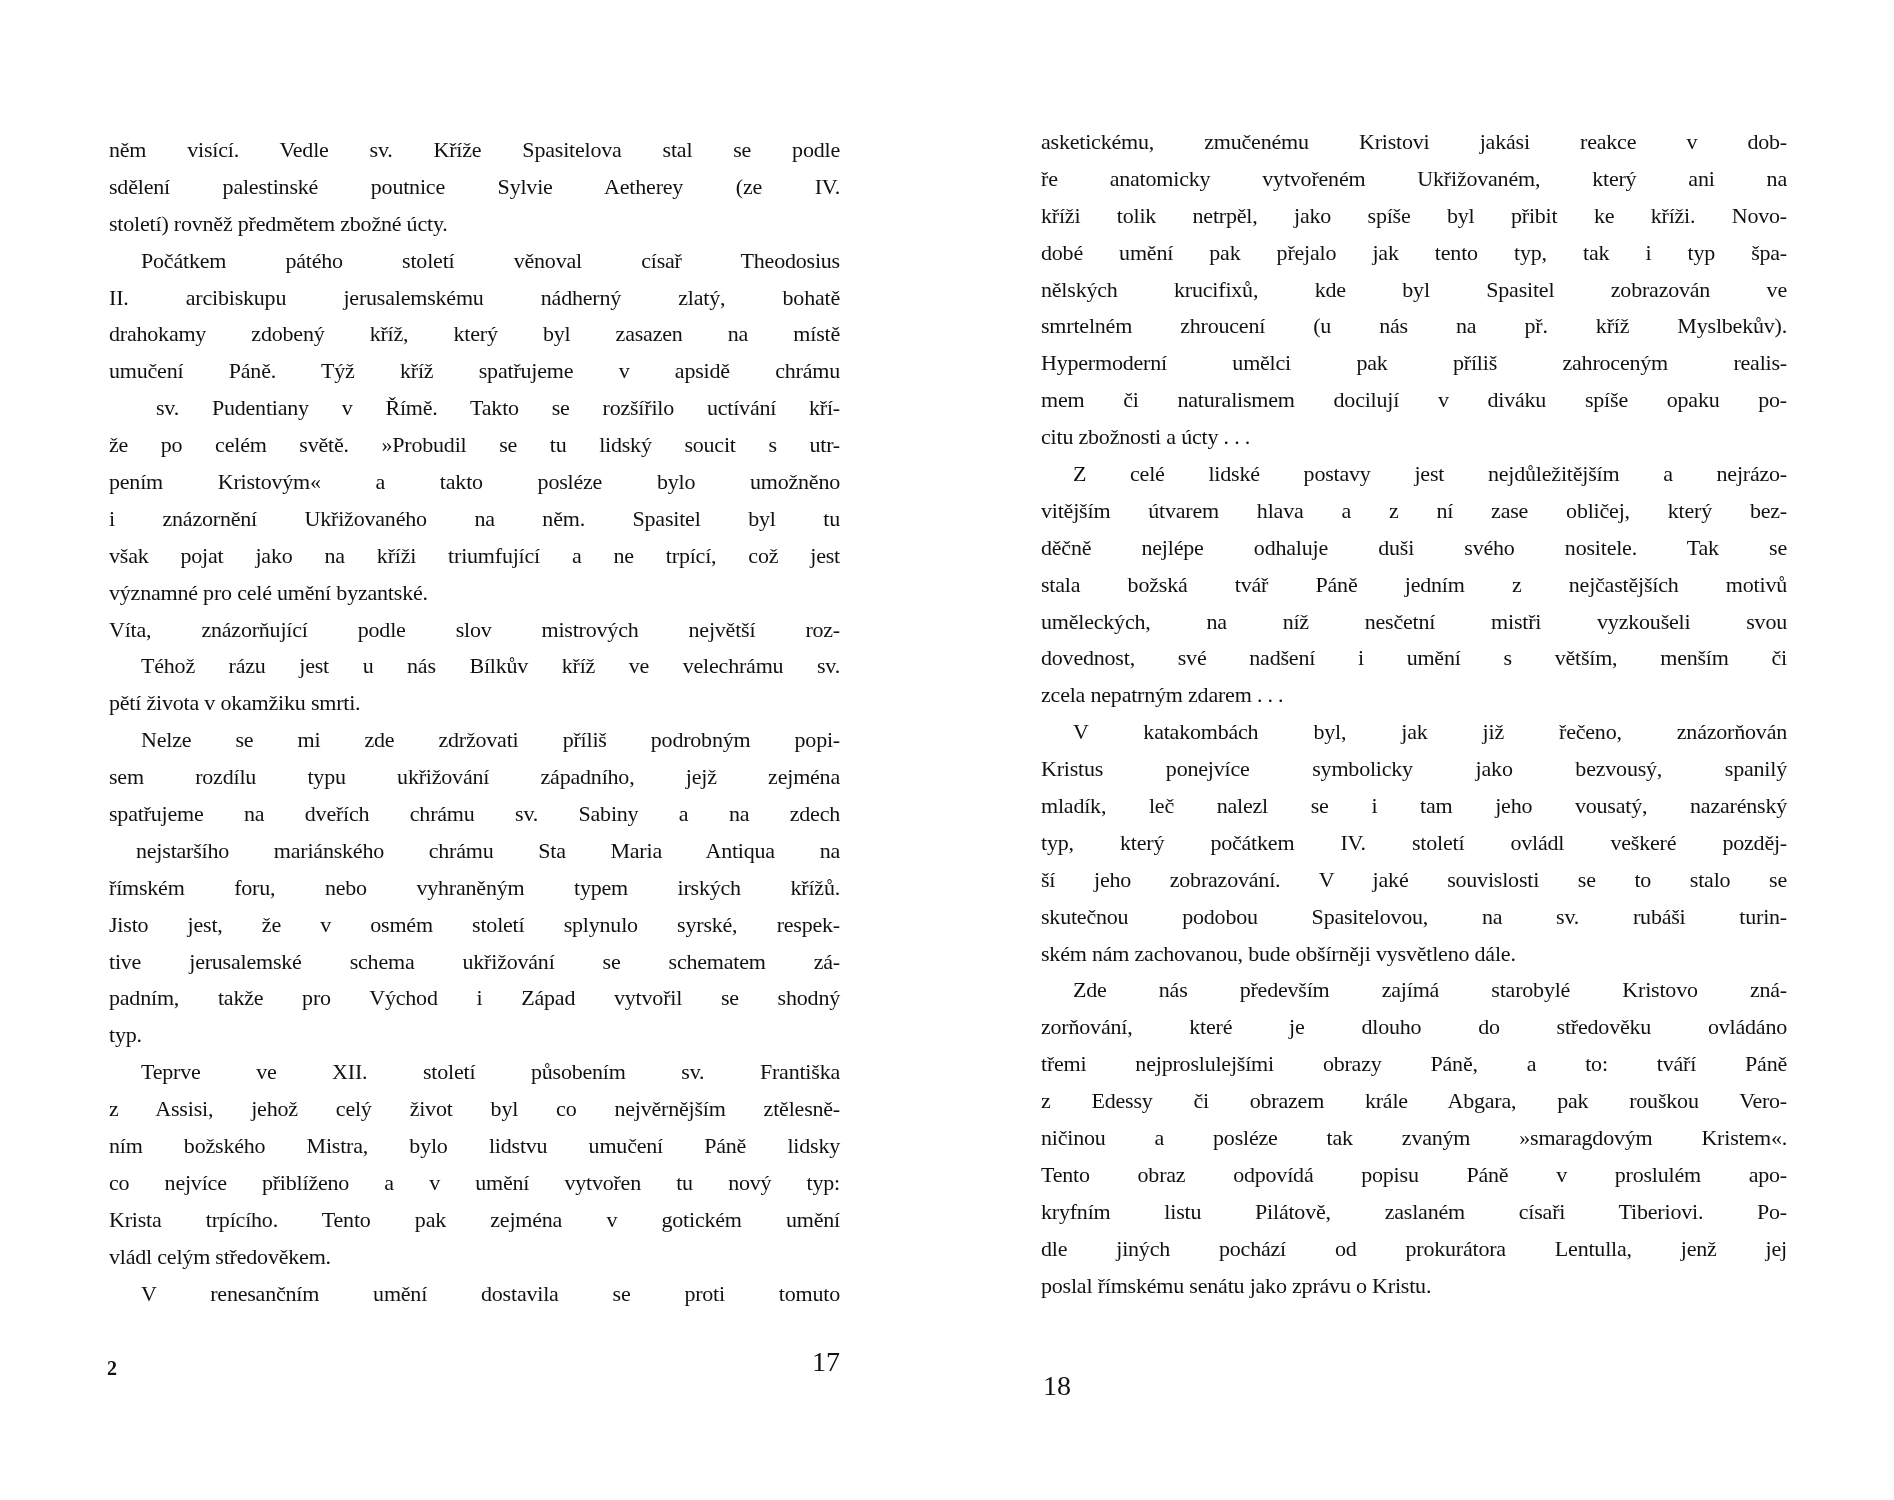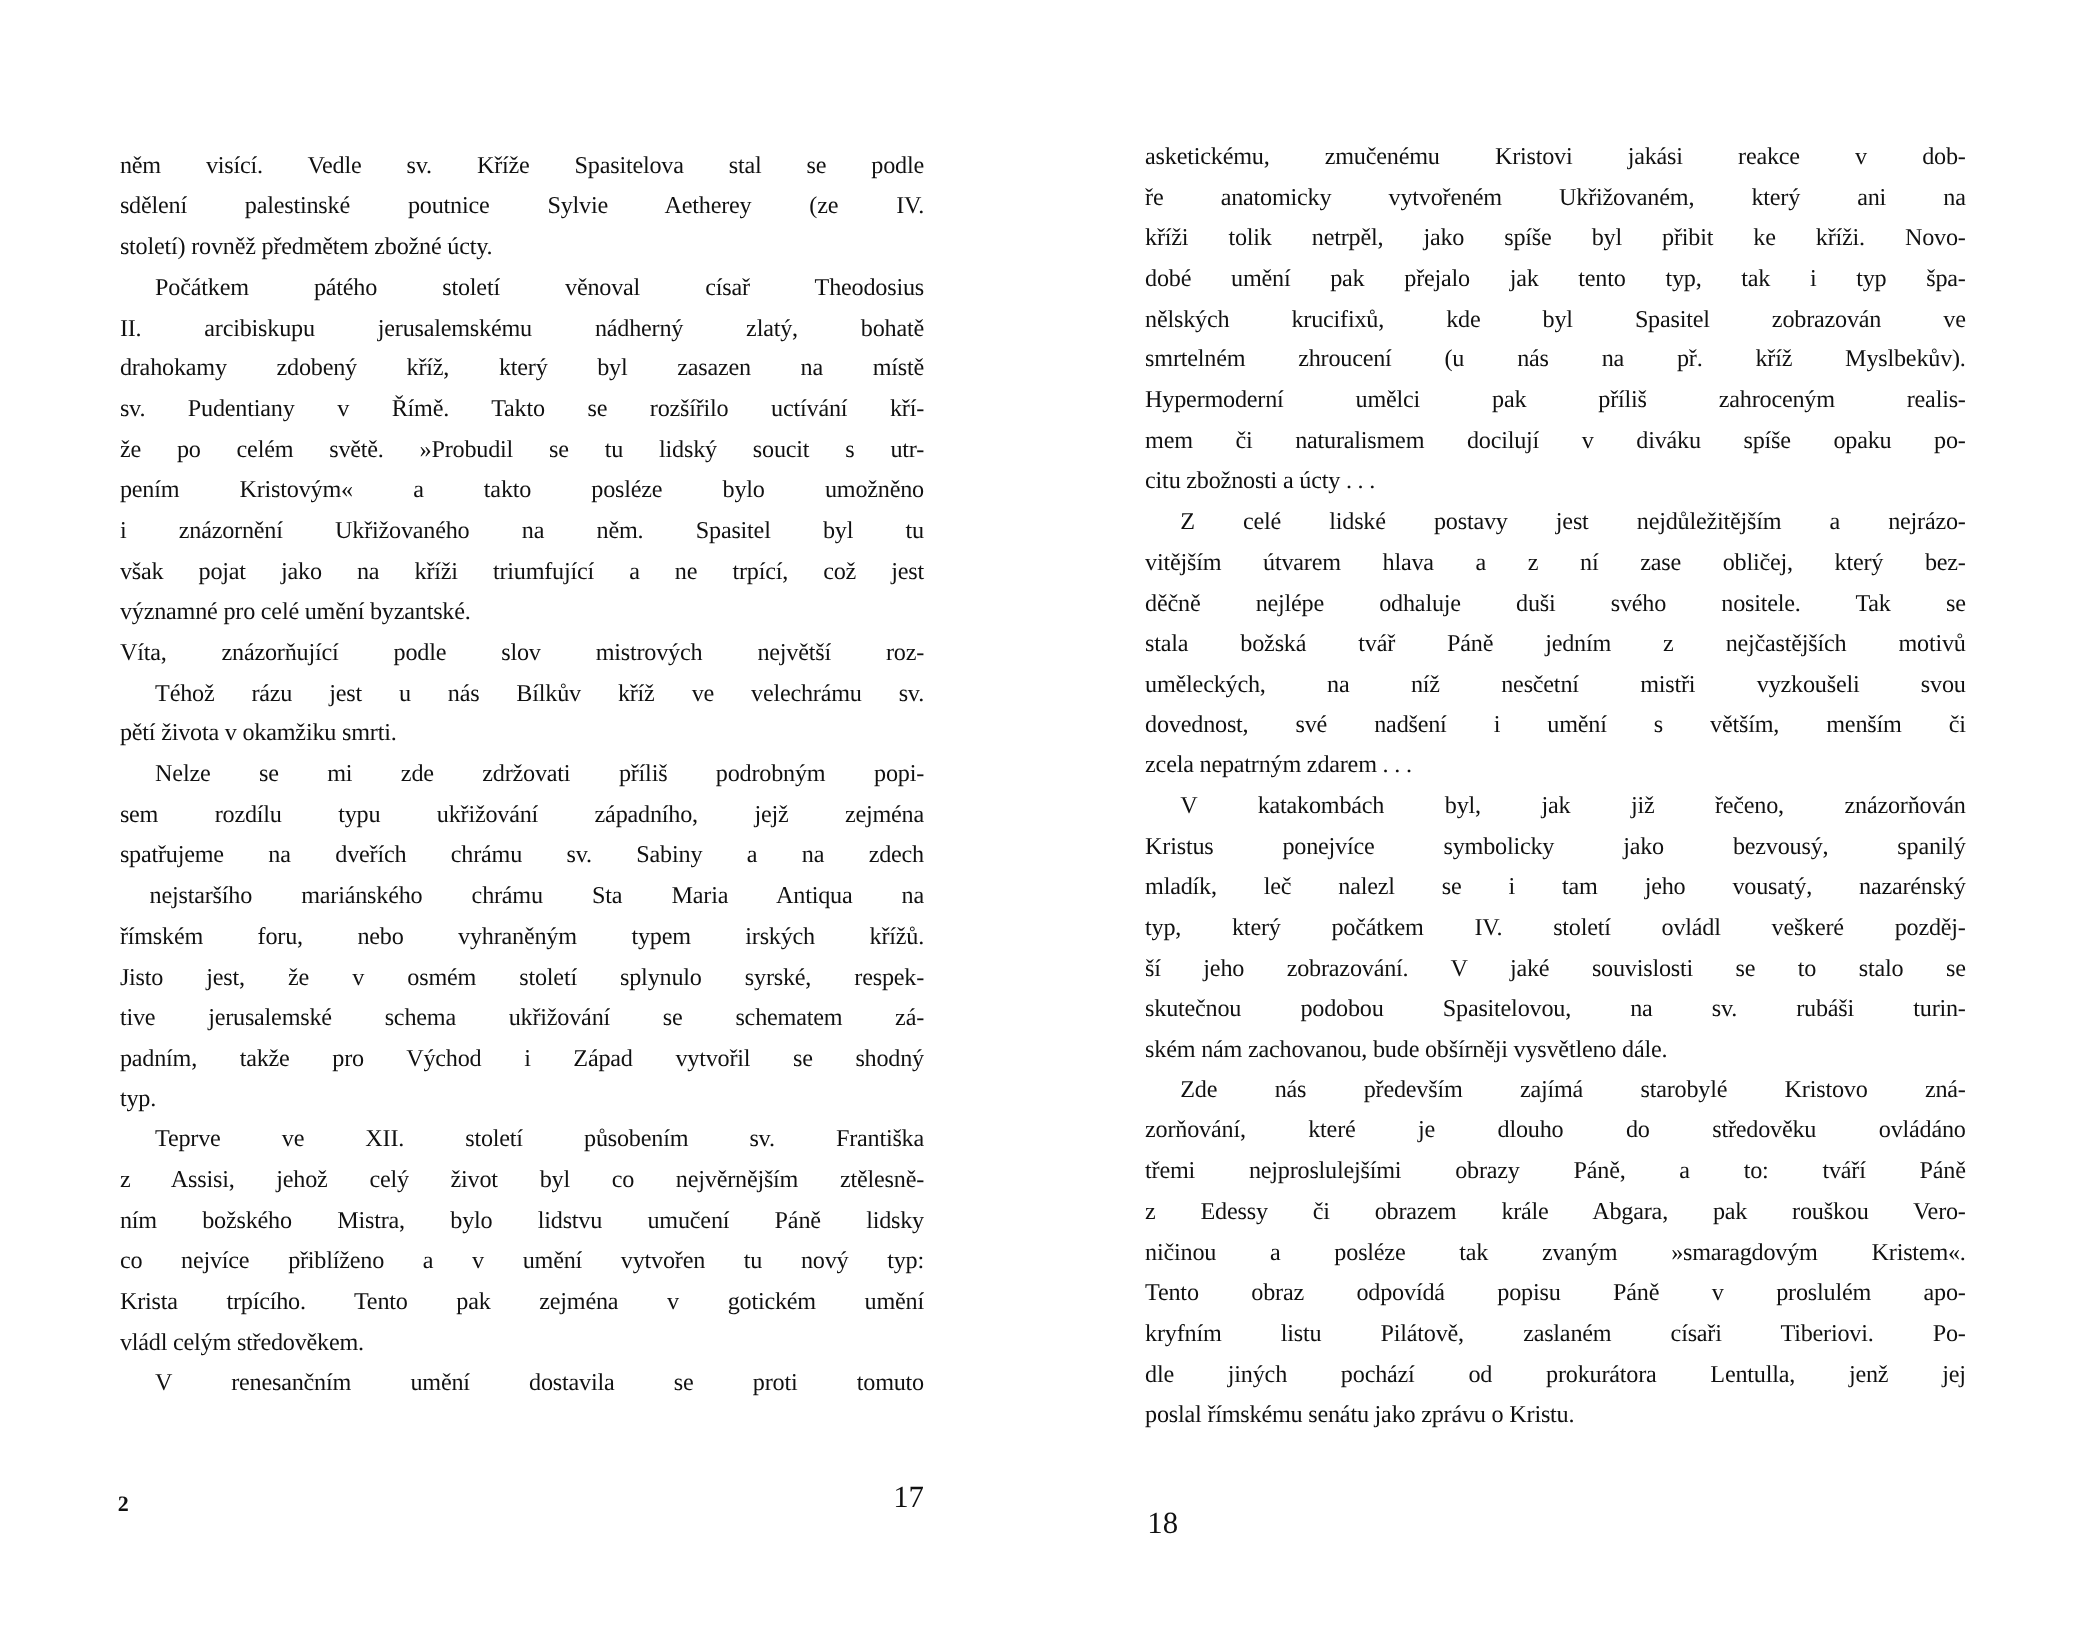--- a/index.html
+++ b/index.html
@@ -37,21 +37,22 @@
 <body>
 
 <div class="page-spread">
   <div class="column left" id="left-col">
       <div class="line" style="white-space: normal;"><span style="white-space: nowrap; word-spacing: 0px;">něm visící. Vedle sv. Kříže Spasitelova stal se podle</span></div>
       <div class="line" style="white-space: normal;"><span style="white-space: nowrap; word-spacing: 0px;">sdělení palestinské poutnice Sylvie Aetherey (ze IV.</span></div>
       <div class="line last">století) rovněž předmětem zbožné úcty.</div>
       <div class="line indent" style="white-space: normal;"><span style="white-space: nowrap; word-spacing: 0px;">Počátkem pátého století věnoval císař Theodosius</span></div>
       <div class="line" style="white-space: normal;"><span style="white-space: nowrap; word-spacing: 0px;">II. arcibiskupu jerusalemskému nádherný zlatý, bohatě</span></div>
       <div class="line" style="white-space: normal;"><span style="white-space: nowrap; word-spacing: 0px;">drahokamy zdobený kříž, který byl zasazen na místě</span></div>
-      <div class="line" style="white-space: normal;"><span style="white-space: nowrap; word-spacing: 0px;">sv. Pudentiany v Římě. Takto se rozšířilo uctívání kří-</span></div>
+      <div class="line" style="white-space: normal;"><span style="white-space: nowrap; word-spacing: 0px;">umučení Páně. Týž kříž spatřujeme v apsidě chrámu</span></div>
+      <div class="line" style="white-space: normal; margin-left: 47px;"><span style="white-space: nowrap; word-spacing: 0px;">sv. Pudentiany v Římě. Takto se rozšířilo uctívání kří-</span></div>
       <div class="line" style="white-space: normal;"><span style="white-space: nowrap; word-spacing: 0px;">že po celém světě. »Probudil se tu lidský soucit s utr-</span></div>
       <div class="line" style="white-space: normal;"><span style="white-space: nowrap; word-spacing: 0px;">pením Kristovým« a takto posléze bylo umožněno</span></div>
       <div class="line" style="white-space: normal;"><span style="white-space: nowrap; word-spacing: 0px;">i znázornění Ukřižovaného na něm. Spasitel byl tu</span></div>
       <div class="line" style="white-space: normal;"><span style="white-space: nowrap; word-spacing: 0px;">však pojat jako na kříži triumfující a ne trpící, což jest</span></div>
       <div class="line last">významné pro celé umění byzantské.</div>
       <div class="line" style="white-space: normal;"><span style="white-space: nowrap; word-spacing: 0px;">Víta, znázorňující podle slov mistrových největší roz-</span></div>
       <div class="line indent" style="white-space: normal;"><span style="white-space: nowrap; word-spacing: 0px;">Téhož rázu jest u nás Bílkův kříž ve velechrámu sv.</span></div>
       <div class="line last">pětí života v okamžiku smrti.</div>
       <div class="line indent" style="white-space: normal;"><span style="white-space: nowrap; word-spacing: 0px;">Nelze se mi zde zdržovati příliš podrobným popi-</span></div>
       <div class="line" style="white-space: normal;"><span style="white-space: nowrap; word-spacing: 0px;">sem rozdílu typu ukřižování západního, jejž zejména</span></div>

